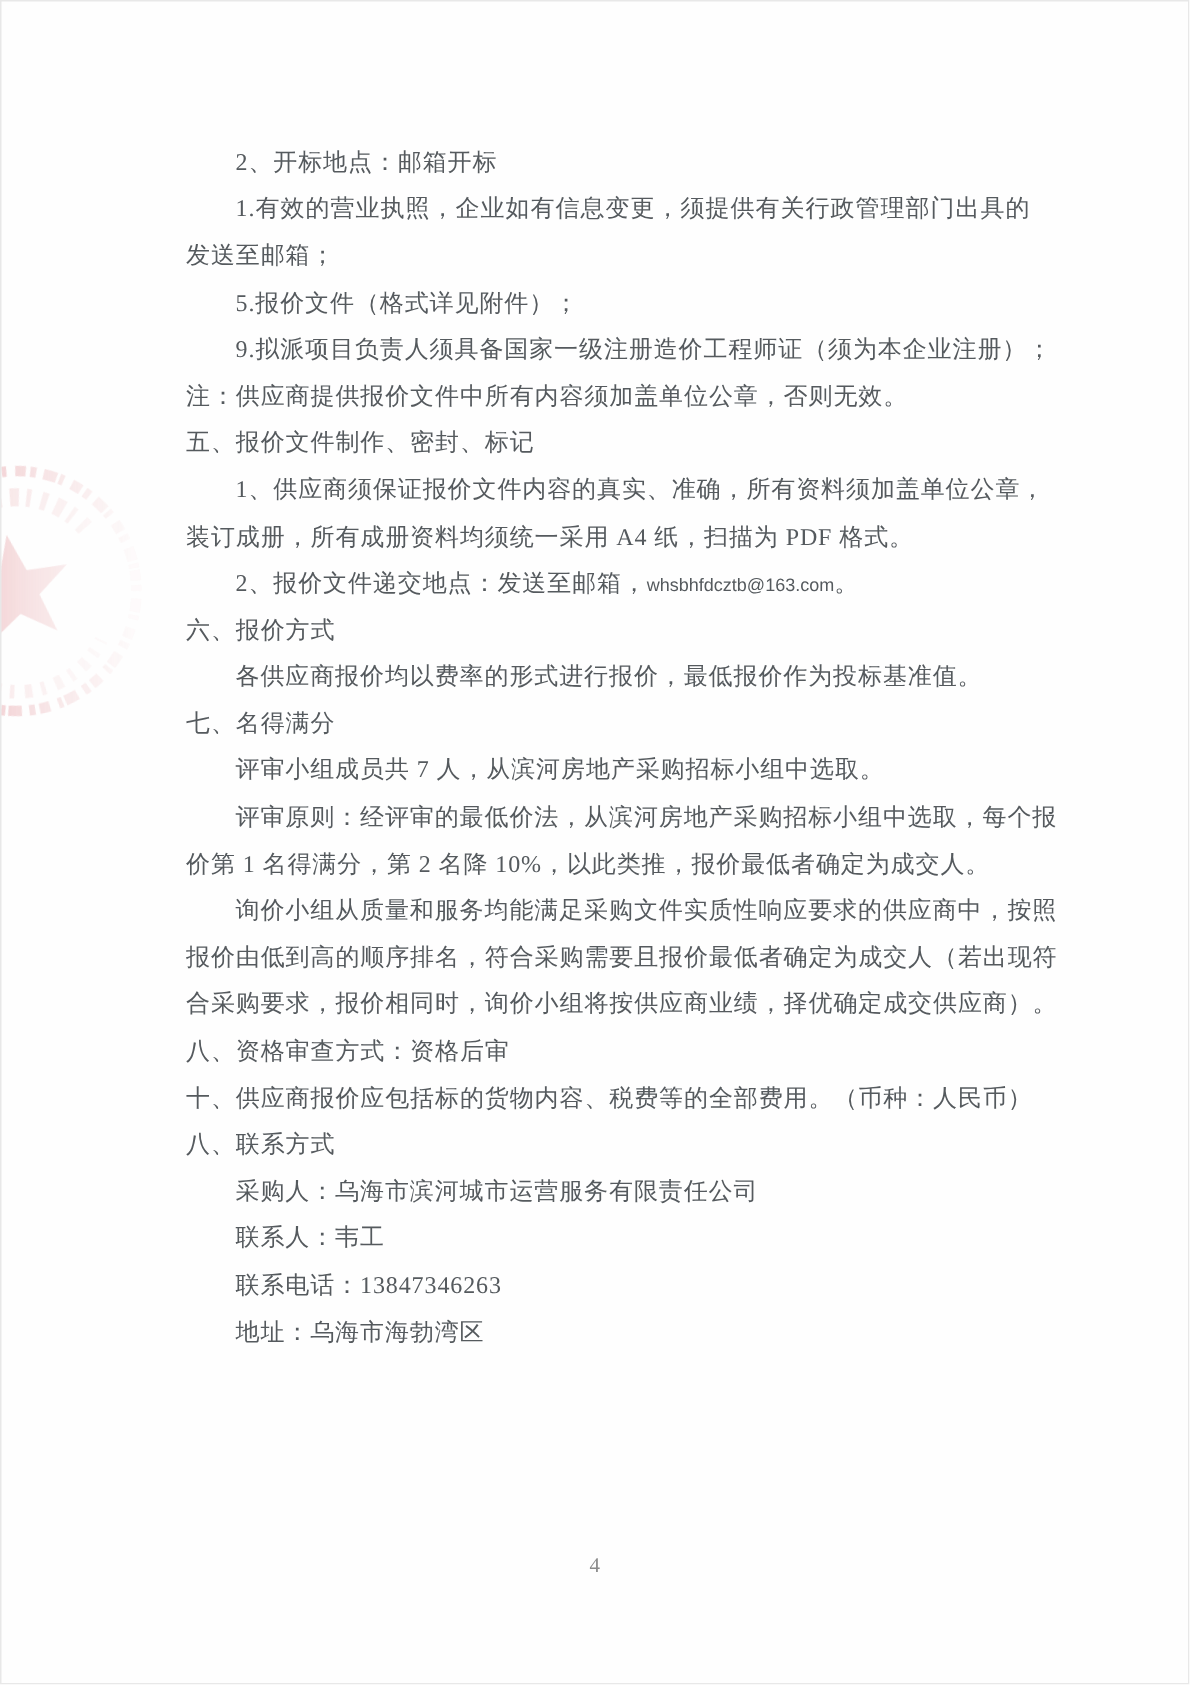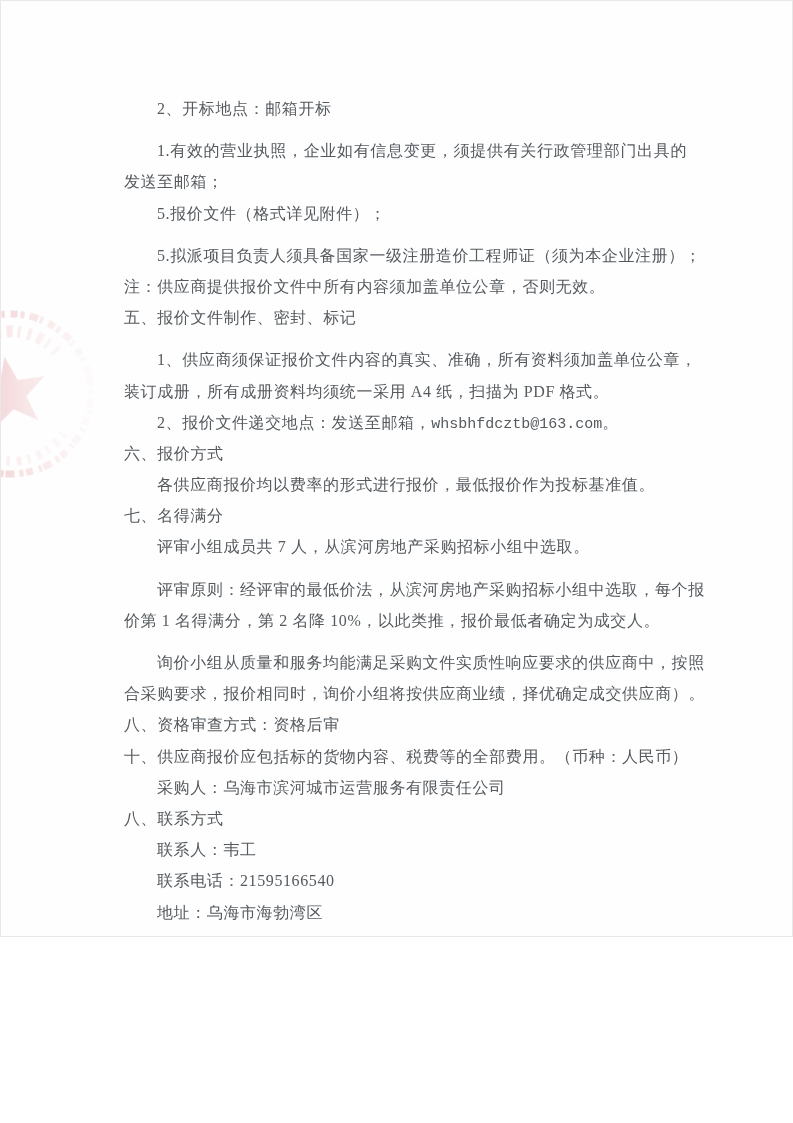--- a/index.html
+++ b/index.html
@@ -1,18 +1,18 @@
 <!DOCTYPE html>
 <html lang="zh"><head>
 <meta charset="utf-8">
 <style>
   html,body{margin:0;padding:0;background:#ffffff;}
   .page{
     position:relative;
-    width:793px;height:937px;
+    width:793px;height:1123px;
     background:#fefefe;
     border:1px solid #e8e8e8;
     box-sizing:border-box;
     overflow:hidden;
     font-family:"Liberation Serif","DejaVu Serif",serif;
   }
   .content{
     position:absolute;
     left:123px;top:92px;
     width:563px;
@@ -20,24 +20,24 @@
   .line{
     margin:0;
     height:31.2px;
     line-height:31.2px;
     font-size:16px;
     letter-spacing:0.6px;
     color:#555a5e;
     white-space:nowrap;
   }
   .ind{text-indent:33px;}
-  .just{text-align:justify;text-align-last:justify;margin-top:11px;}
+  .just{text-align:justify;text-align-last:justify;}
   .email{
-    font-family:Liberation Mono, monospace;
-    font-size:15px;
+    font-family:Liberation Sans, sans-serif;
+    font-size:12px;
     letter-spacing:0;
   }
   .page-num{
     position:absolute;
     top:1036px;left:0;width:100%;
     text-align:center;
     font-size:14px;
     color:#8b8b8b;
   }
   .stamp{
@@ -64,38 +64,39 @@
       <path d="M 60,152 A 62 62 0 0 0 160,152" fill="none" stroke-width="9" stroke-dasharray="3 7 5 6" opacity="0.25" stroke="#d4565e"></path>
       <path d="M110,72 L119.1,97.5 L146.1,98.3 L124.7,114.8 L132.3,140.7 L110,125.5 L87.7,140.7 L95.3,114.8 L73.9,98.3 L100.9,97.5 Z" fill-opacity="0.5" fill="#d4565e"></path>
     </svg>
   </div>
 
   <div class="content">
     <p class="line ind">2、开标地点：邮箱开标</p>
     <p class="line ind just">1.有效的营业执照，企业如有信息变更，须提供有关行政管理部门出具的</p>
     <p class="line">发送至邮箱；</p>
     <p class="line ind">5.报价文件（格式详见附件）；</p>
-    <p class="line ind just">5.拟派项目负责人须具备国家一级注册造价工程师证（须为本企业注册）；</p>
+    <p class="line ind just">9.拟派项目负责人须具备国家一级注册造价工程师证（须为本企业注册）；</p>
     <p class="line">注：供应商提供报价文件中所有内容须加盖单位公章，否则无效。</p>
     <p class="line">五、报价文件制作、密封、标记</p>
     <p class="line ind just">1、供应商须保证报价文件内容的真实、准确，所有资料须加盖单位公章，</p>
     <p class="line">装订成册，所有成册资料均须统一采用 A4 纸，扫描为 PDF 格式。</p>
     <p class="line ind"><span>2、报价文件递交地点：发送至邮箱，</span><span class="email">whsbhfdcztb@163.com</span><span>。</span></p>
     <p class="line">六、报价方式</p>
     <p class="line ind">各供应商报价均以费率的形式进行报价，最低报价作为投标基准值。</p>
     <p class="line">七、名得满分</p>
     <p class="line ind">评审小组成员共 7 人，从滨河房地产采购招标小组中选取。</p>
     <p class="line ind just">评审原则：经评审的最低价法，从滨河房地产采购招标小组中选取，每个报</p>
     <p class="line">价第 1 名得满分，第 2 名降 10%，以此类推，报价最低者确定为成交人。</p>
     <p class="line ind just">询价小组从质量和服务均能满足采购文件实质性响应要求的供应商中，按照</p>
+    <p class="line just">报价由低到高的顺序排名，符合采购需要且报价最低者确定为成交人（若出现符</p>
     <p class="line">合采购要求，报价相同时，询价小组将按供应商业绩，择优确定成交供应商）。</p>
     <p class="line">八、资格审查方式：资格后审</p>
     <p class="line">十、供应商报价应包括标的货物内容、税费等的全部费用。（币种：人民币）</p>
+    <p class="line">八、联系方式</p>
     <p class="line ind">采购人：乌海市滨河城市运营服务有限责任公司</p>
-    <p class="line">八、联系方式</p>
     <p class="line ind">联系人：韦工</p>
-    <p class="line ind">联系电话：21595166540</p>
+    <p class="line ind">联系电话：13847346263</p>
     <p class="line ind">地址：乌海市海勃湾区</p>
   </div>
 
   <div class="page-num">4</div>
 
 </div>
 
 </body></html>

